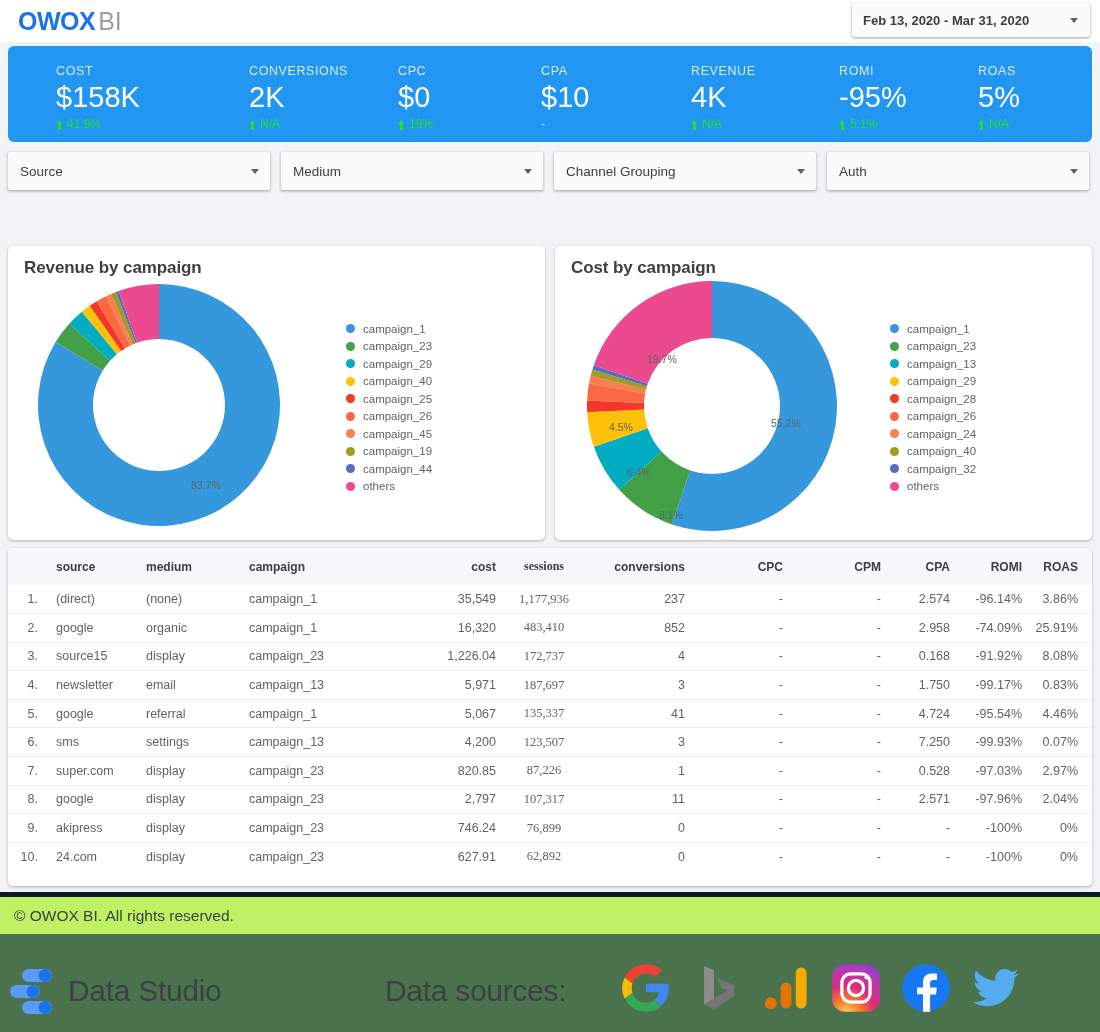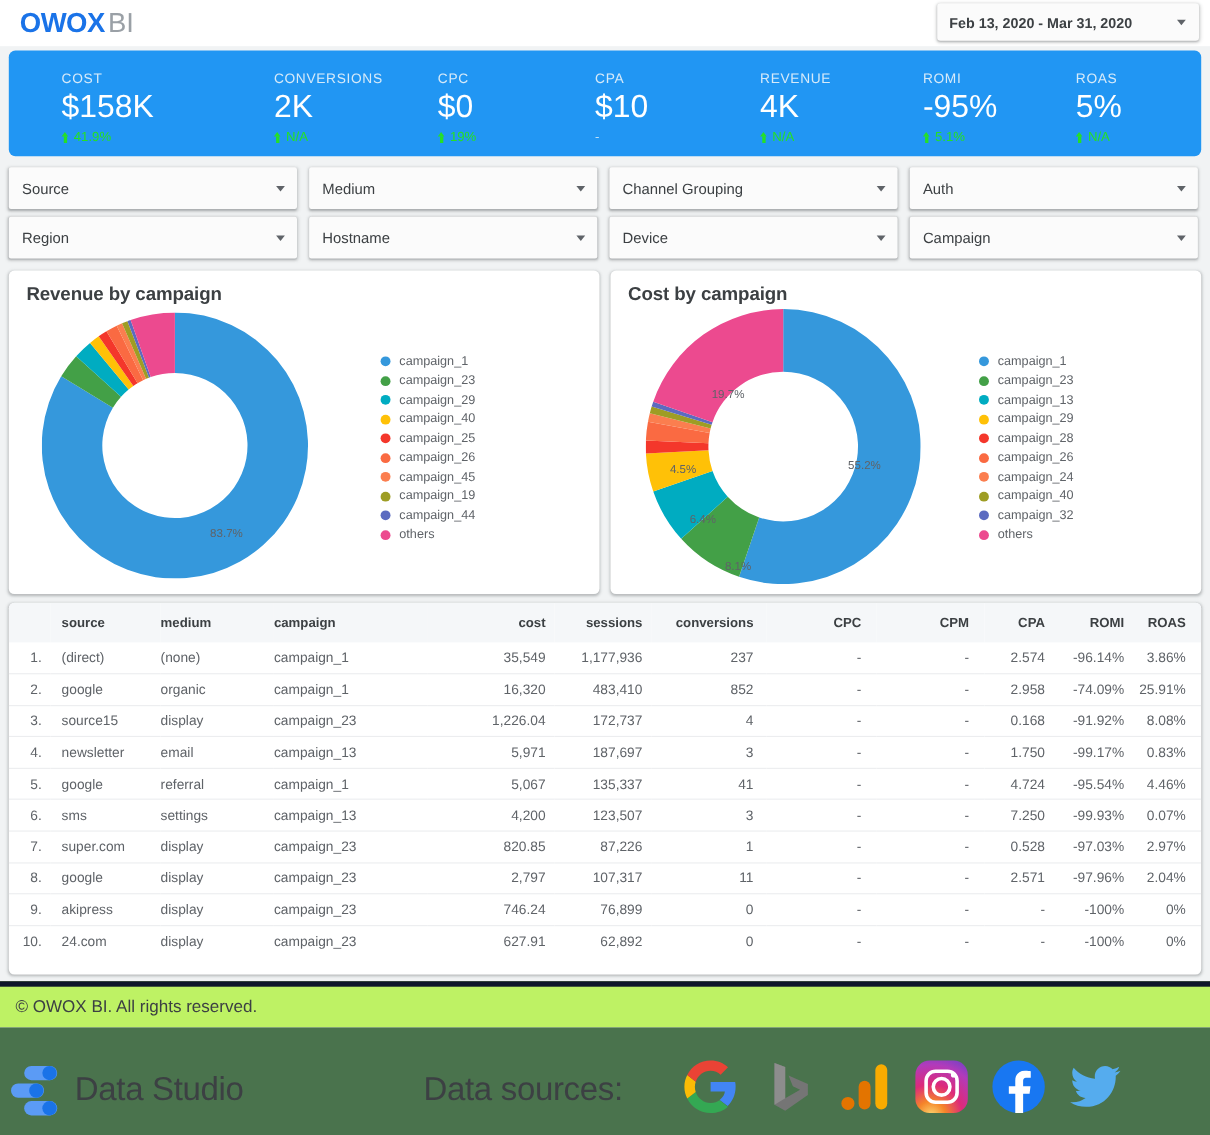--- a/index.html
+++ b/index.html
@@ -122,21 +122,21 @@
   tbody td {
     font-size: 12.5px; color: #5f6368; height: 28.6px;
     border-bottom: 1px solid #ecedef; padding: 0;
   }
   tbody tr:last-child td { border-bottom: none; }
   .c-idx { width: 38px; text-align: right; padding-right: 8px !important; }
   .c-src { width: 100px; text-align: left; padding-left: 10px !important; }
   .c-med { width: 103px; text-align: left; padding-left: 0 !important; }
   .c-cmp { width: 140px; text-align: left; padding-left: 0 !important; }
   .c-cost { width: 115px; text-align: right; padding-right: 8px !important; }
-  .c-sess { width: 88px; text-align: right; padding-right: 8px !important; }
+  .c-sess { width: 88px; text-align: center; padding-right: 8px !important; font-family: Liberation Serif, serif; }
   .c-conv { width: 105px; text-align: right; padding-right: 12px !important; }
   .c-cpc { width: 100px; text-align: right; padding-right: 14px !important; }
   .c-cpm { width: 98px; text-align: right; padding-right: 14px !important; }
   .c-cpa { width: 65px; text-align: right; padding-right: 10px !important; }
   .c-romi { width: 70px; text-align: right; padding-right: 8px !important; }
   .c-roas { width: 62px; text-align: right; padding-right: 14px !important; }
 
   
   .copyright {
     position: absolute; left: 0; top: 892px; width: 1100px; height: 42px;
@@ -258,38 +258,20 @@
         <div class="filter">
           <div class="f-text">Medium</div>
           <div class="caret"></div>
         </div>
         <div class="filter">
           <div class="f-text">Channel Grouping</div>
           <div class="caret"></div>
         </div>
         <div class="filter">
           <div class="f-text">Auth</div>
-          <div class="caret"></div>
-        </div>
-      </div>
-      <div class="frow">
-        <div class="filter">
-          <div class="f-text">Region</div>
-          <div class="caret"></div>
-        </div>
-        <div class="filter">
-          <div class="f-text">Hostname</div>
-          <div class="caret"></div>
-        </div>
-        <div class="filter">
-          <div class="f-text">Device</div>
-          <div class="caret"></div>
-        </div>
-        <div class="filter">
-          <div class="f-text">Campaign</div>
           <div class="caret"></div>
         </div>
       </div>
     </div>
 
   <div class="charts">
 
     <div class="card">
       <div class="card-title">Revenue by campaign</div>
       <div class="donut-wrap" id="donut0">

